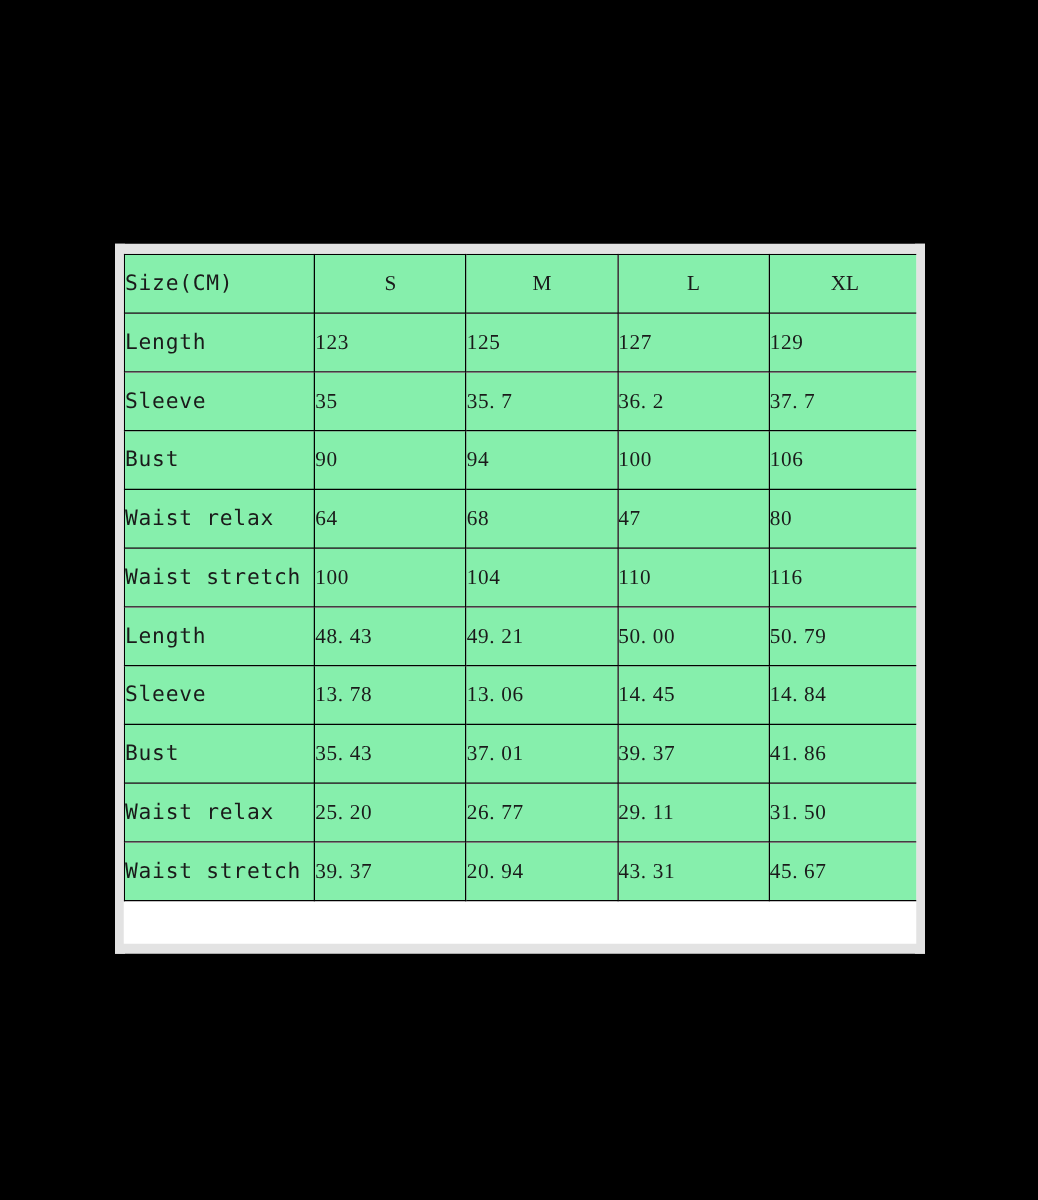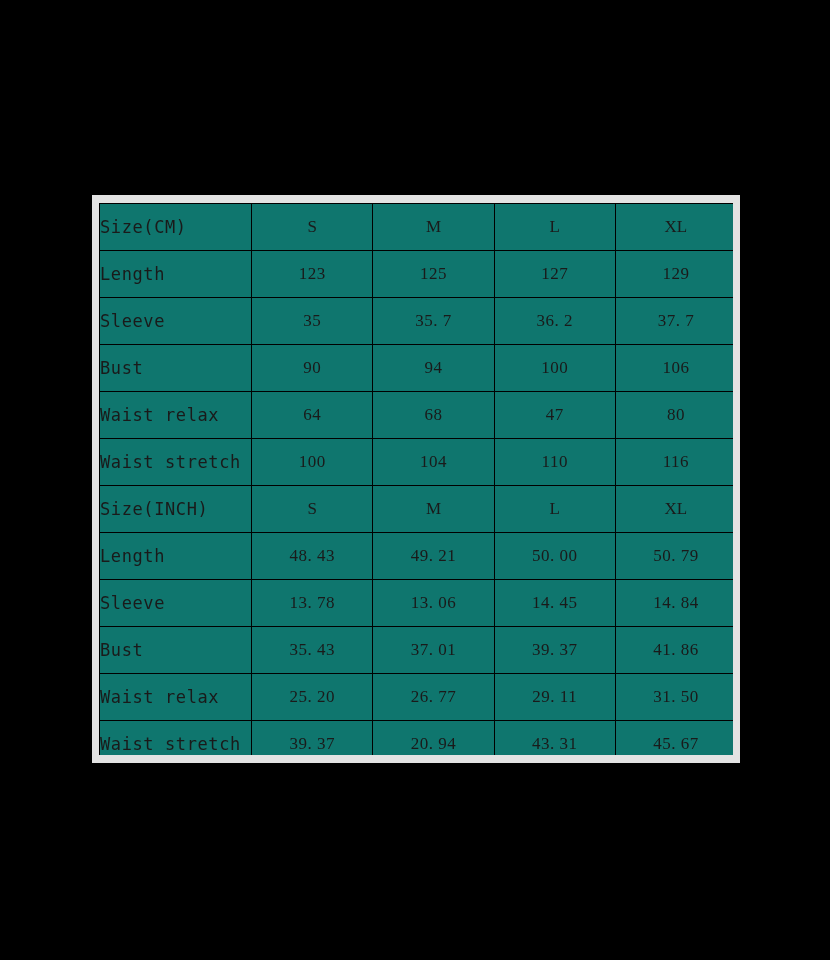--- a/index.html
+++ b/index.html
@@ -54,40 +54,39 @@
     margin: 0;
     border-spacing: 0;
   }
   table.size-table td {
     border: 1px solid #000000;
     height: 46px;
     padding: 0;
     font-size: 17px;
     color: #1a1a1a;
     vertical-align: middle;
-    background: #0f766e;
+    background: #86efac;
     overflow: hidden;
     white-space: nowrap;
   }
 
   
   col.c-label { width: 152px; }
   col.c-size  { width: 121px; }
 
   td.label-cell {
     background: #fcba00;
     font-family: "DejaVu Sans Mono", "Liberation Mono", monospace;
     font-size: 16px;
     letter-spacing: 0.6px;
     text-align: left;
     padding-left: 6px;
     color: #262626;
   }
   td.value-cell {
-    text-align: center;
     font-family: "Liberation Serif", serif;
     font-size: 18px;
     letter-spacing: 0.5px;
     color: #1c1c1c;
   }
   td.head-cell {
     background: #fcba00;
     text-align: center;
     font-family: "Liberation Serif", serif;
     font-size: 18px;
@@ -149,27 +148,20 @@
             <td class="value-cell">80</td>
           </tr>
           <tr>
             <td class="label-cell">Waist stretch</td>
             <td class="value-cell">100</td>
             <td class="value-cell">104</td>
             <td class="value-cell">110</td>
             <td class="value-cell">116</td>
           </tr>
           <tr>
-            <td class="label-cell">Size(INCH)</td>
-            <td class="head-cell">S</td>
-            <td class="head-cell">M</td>
-            <td class="head-cell">L</td>
-            <td class="head-cell">XL</td>
-          </tr>
-          <tr>
             <td class="label-cell">Length</td>
             <td class="value-cell">48. 43</td>
             <td class="value-cell">49. 21</td>
             <td class="value-cell">50. 00</td>
             <td class="value-cell">50. 79</td>
           </tr>
           <tr>
             <td class="label-cell">Sleeve</td>
             <td class="value-cell">13. 78</td>
             <td class="value-cell">13. 06</td>

